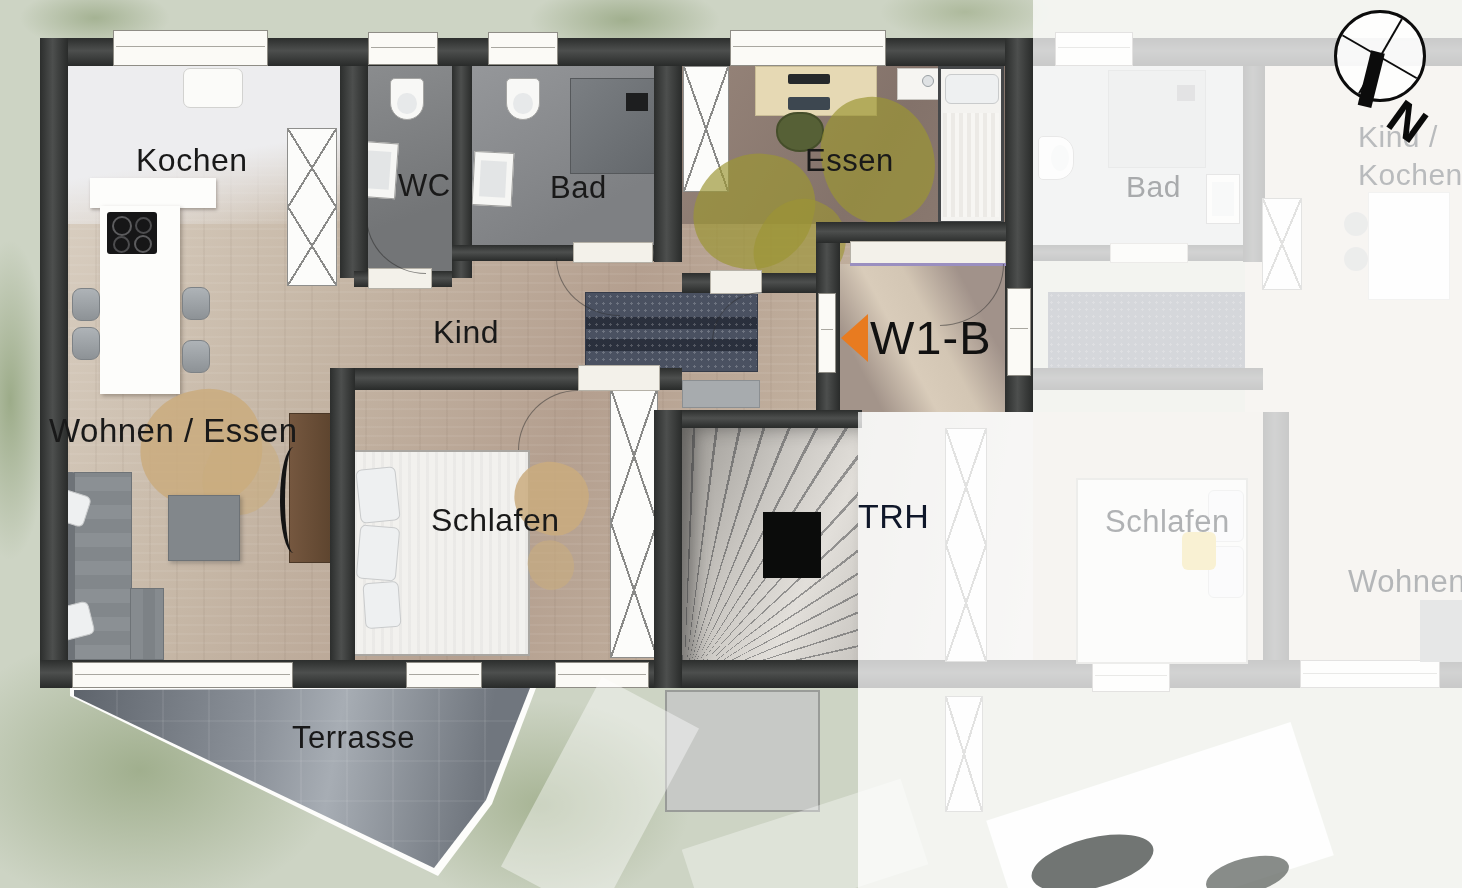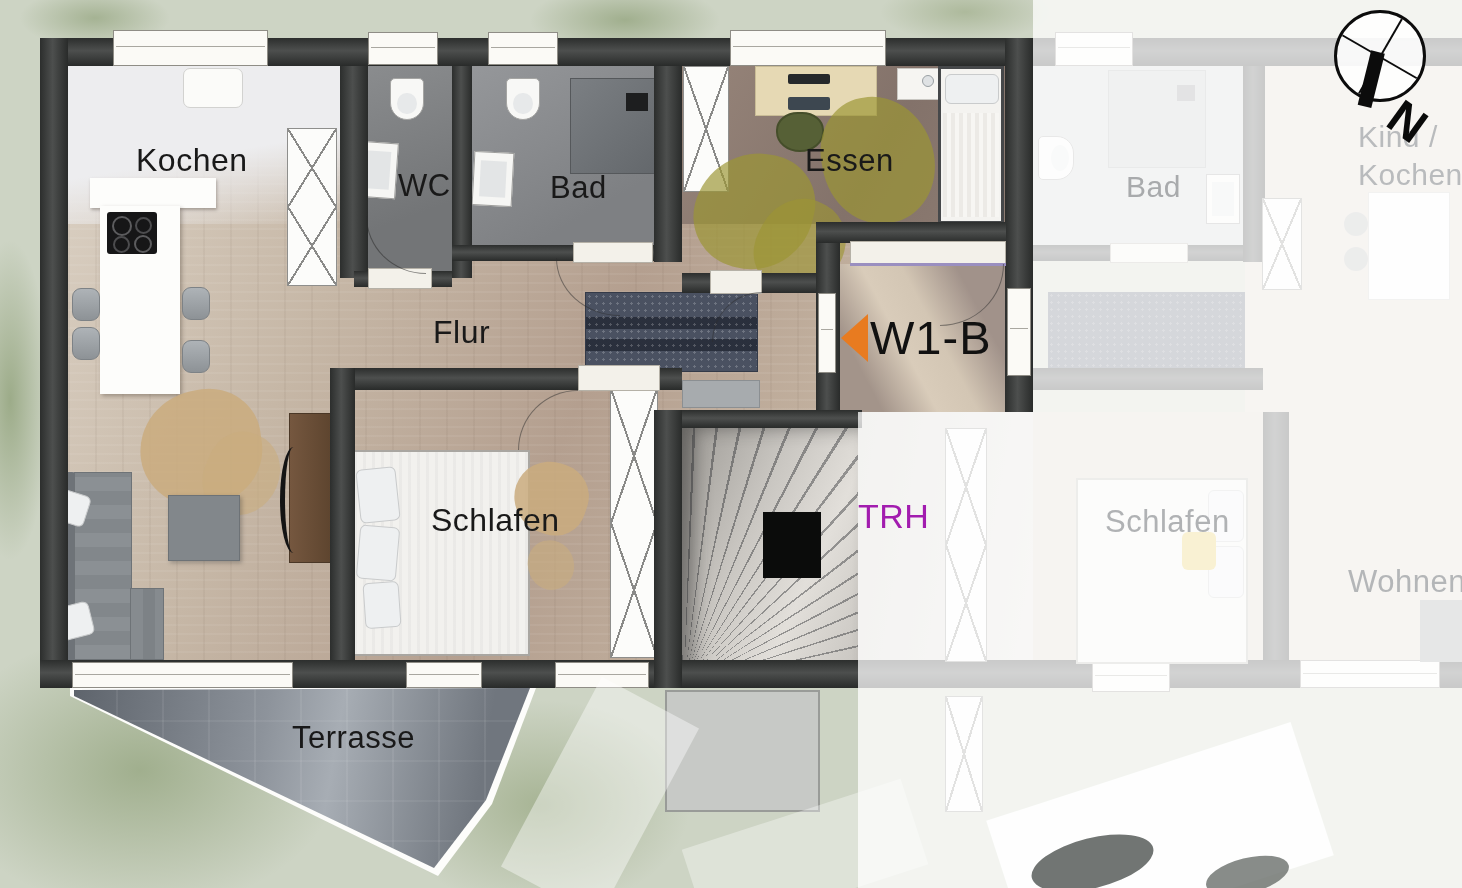--- a/index.html
+++ b/index.html
@@ -241,24 +241,25 @@
   <div class="ov" style="left:1033px;top:0;width:429px;height:412px;"></div>
   <div class="ov" style="left:858px;top:412px;width:604px;height:476px;"></div>
 
   <div class="abs" style="left:1030px;top:838px;width:125px;height:50px;background:#585d5a;border-radius:50%;transform:rotate(-14deg);opacity:.85;"></div>
   <div class="abs" style="left:1205px;top:858px;width:85px;height:35px;background:#6a6f6c;border-radius:50%;transform:rotate(-14deg);opacity:.8;"></div>
 
   <div class="lbl" style="left:136px;top:142px;font-size:32px;">Kochen</div>
   <div class="lbl" style="left:398px;top:168px;font-size:31px;">WC</div>
   <div class="lbl" style="left:550px;top:170px;font-size:31px;">Bad</div>
   <div class="lbl" style="left:805px;top:143px;font-size:31px;">Essen</div>
-  <div class="lbl" style="left:433px;top:314px;font-size:32px;">Flur</div>
+  <div class="lbl" style="left:433px;top:314px;font-size:32px;">Kind</div>
+  <div class="lbl" style="left:49px;top:412px;font-size:33px;">Wohnen / Essen</div>
   <div class="lbl" style="left:431px;top:502px;font-size:32px;">Schlafen</div>
   <div class="lbl" style="left:292px;top:720px;font-size:31px;">Terrasse</div>
-  <div class="lbl" style="left:858px;top:497px;font-size:34px;color:#a21caf;">TRH</div>
+  <div class="lbl" style="left:858px;top:497px;font-size:34px;color:#0f172a;">TRH</div>
 
   <div style="position:absolute;left:841px;top:310px;">
     <div style="position:absolute;left:0;top:4px;width:0;height:0;
          border-right:27px solid #E87B20;border-top:24px solid transparent;border-bottom:24px solid transparent;"></div>
     <div class="lbl" style="position:absolute;left:29px;top:0;font-size:47px;letter-spacing:1px;color:#111;">W1-B</div>
   </div>
 
   <div class="lbl" style="left:1126px;top:170px;font-size:30px;color:#a8aaac;">Bad</div>
   <div class="lbl" style="left:1358px;top:120px;font-size:30px;color:#b9bbbd;">Kind /</div>
   <div class="lbl" style="left:1358px;top:158px;font-size:30px;color:#b9bbbd;">Kochen</div>

